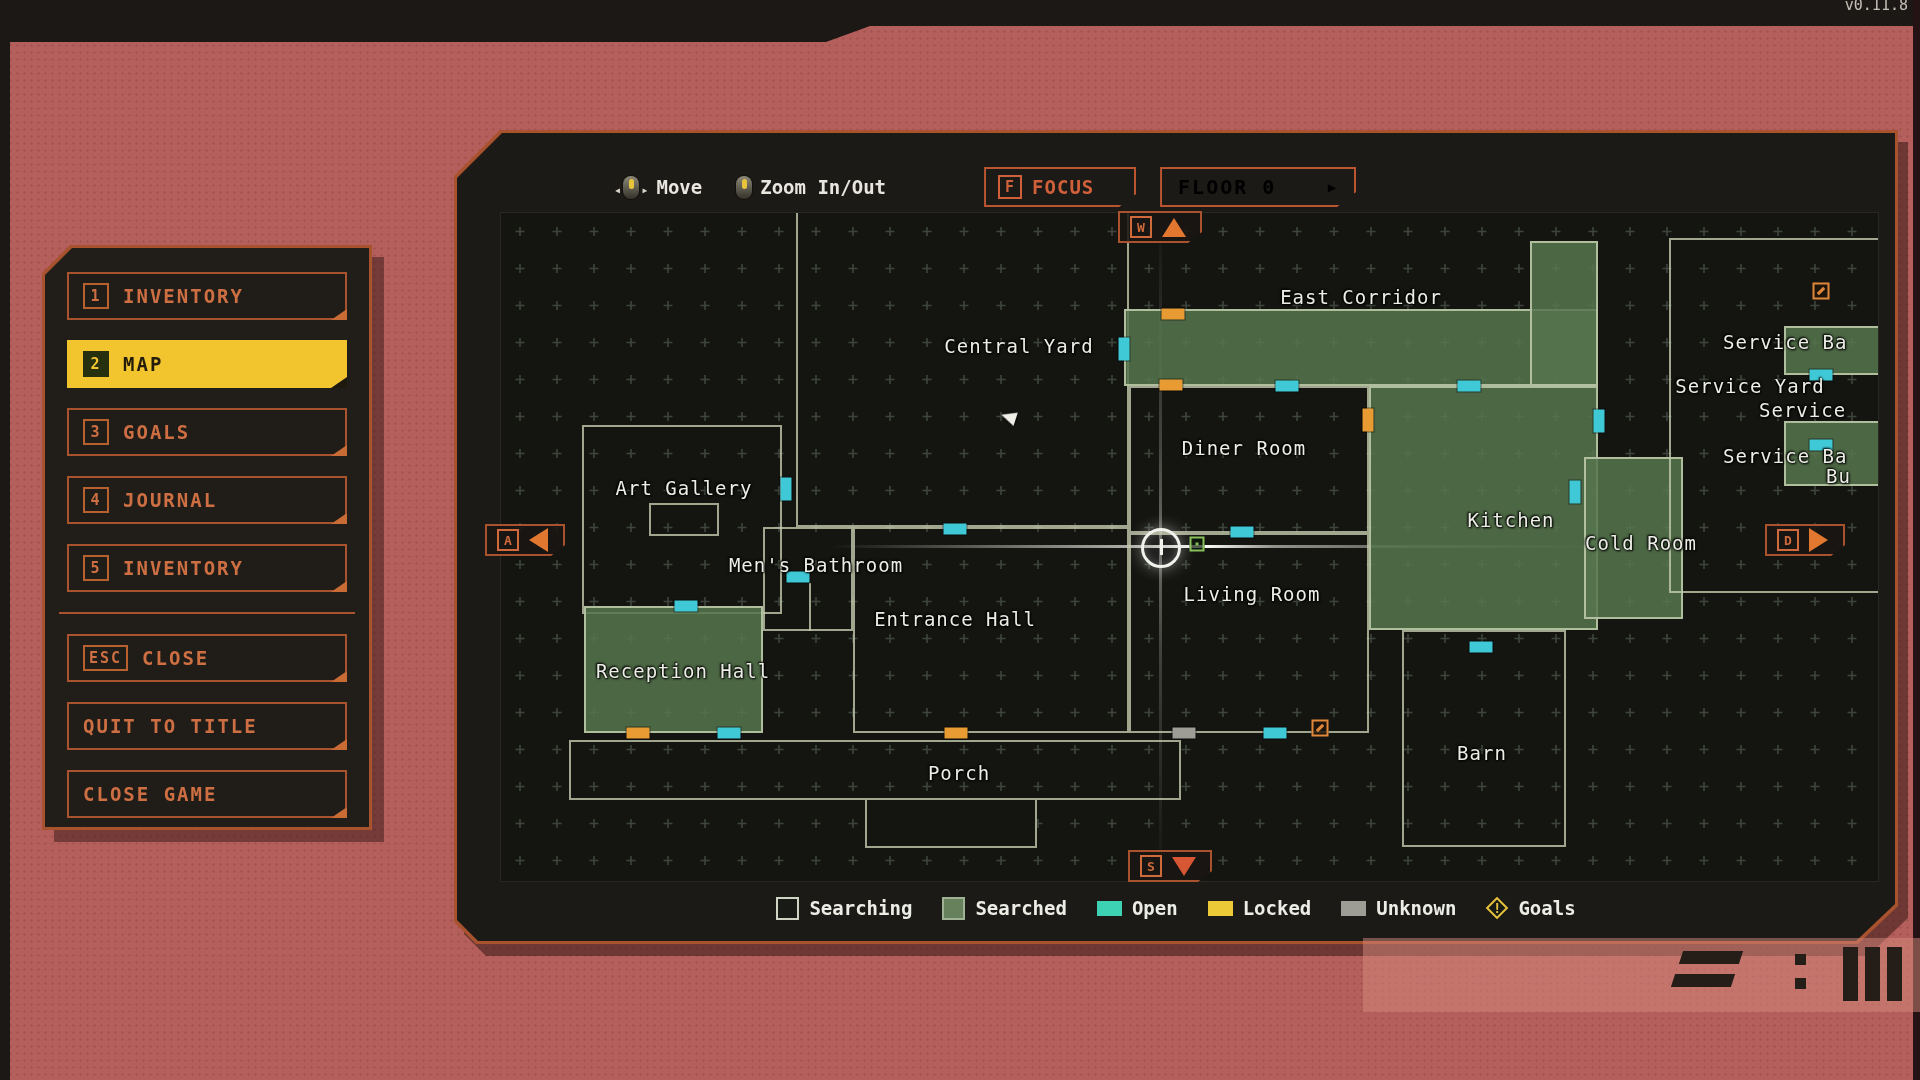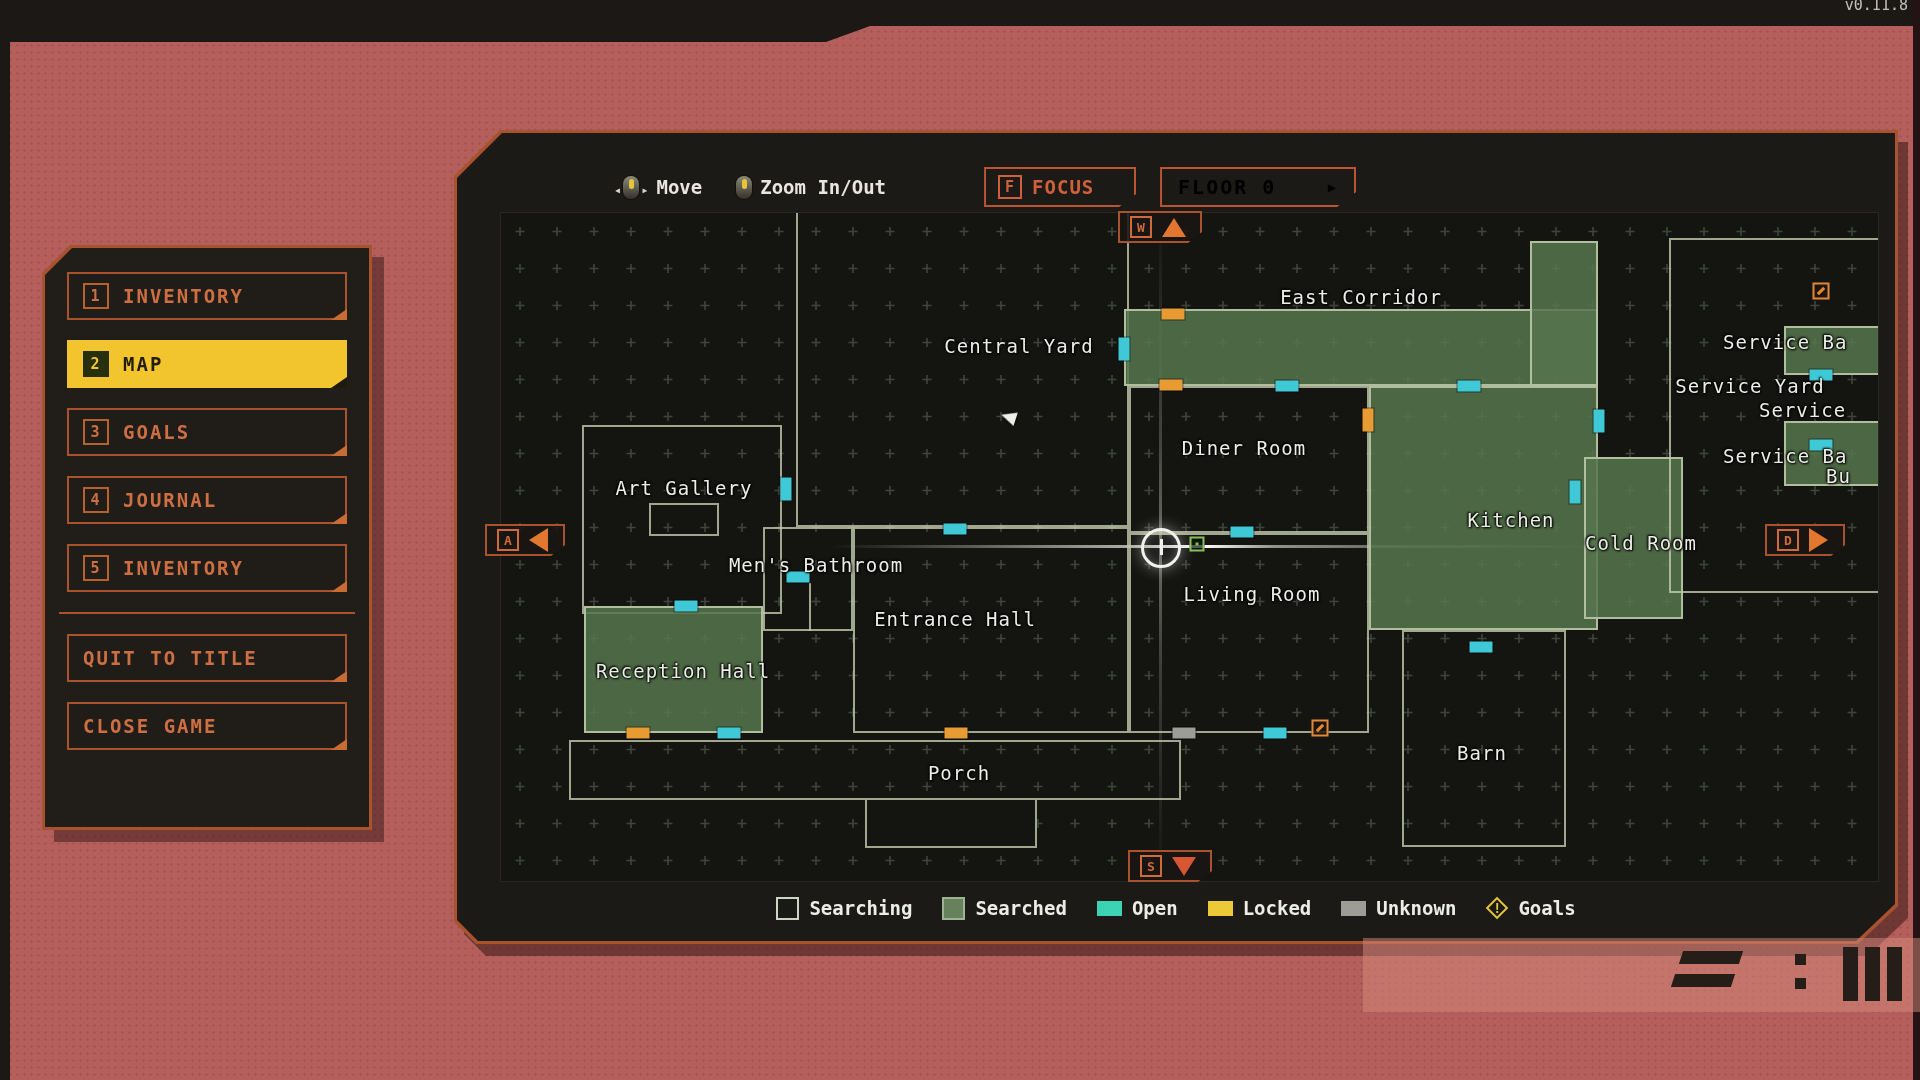--- a/index.html
+++ b/index.html
@@ -155,20 +155,24 @@
       </div>
       <div class="sb-btn">
         <span class="badge">4</span>
         <span>JOURNAL</span>
       </div>
       <div class="sb-btn">
         <span class="badge">5</span>
         <span>INVENTORY</span>
       </div>
       <div class="sb-sep"></div>
+      <div class="sb-btn">
+        <span class="badge">ESC</span>
+        <span>CLOSE</span>
+      </div>
       <div class="sb-btn">
         <span>QUIT TO TITLE</span>
       </div>
       <div class="sb-btn">
         <span>CLOSE GAME</span>
       </div>
     </div>
   </aside>
 
   <section class="map-panel">

